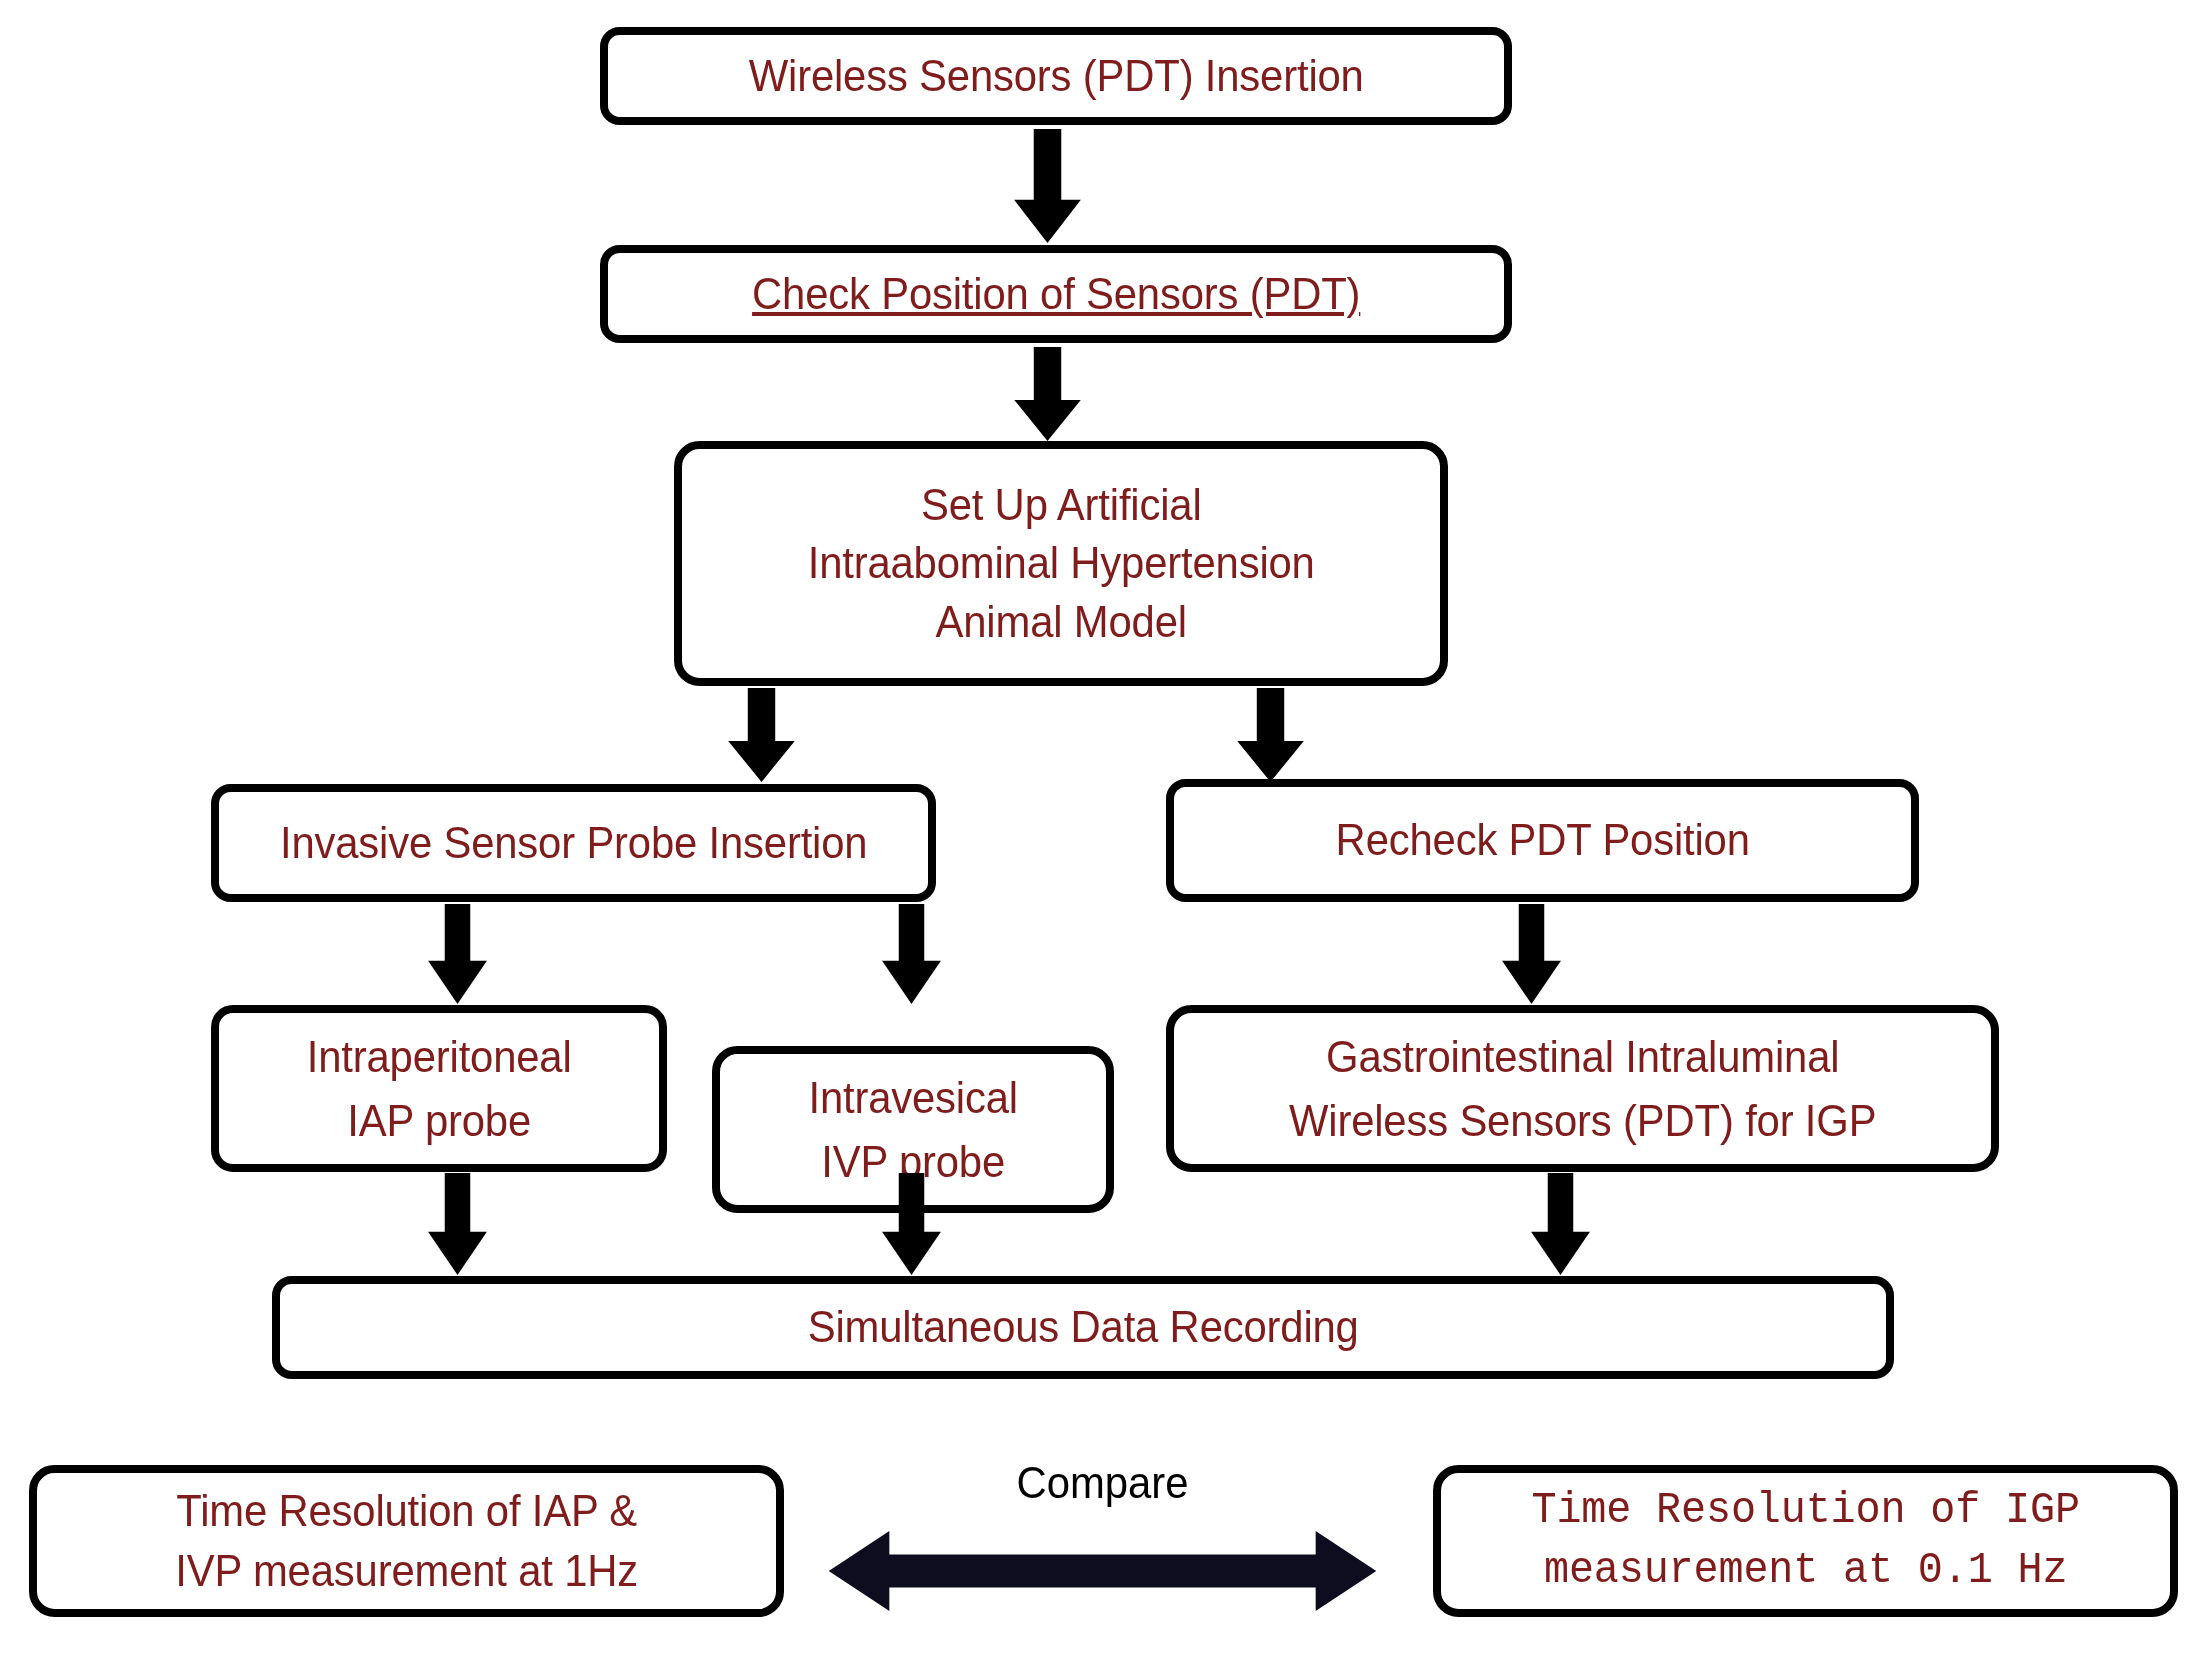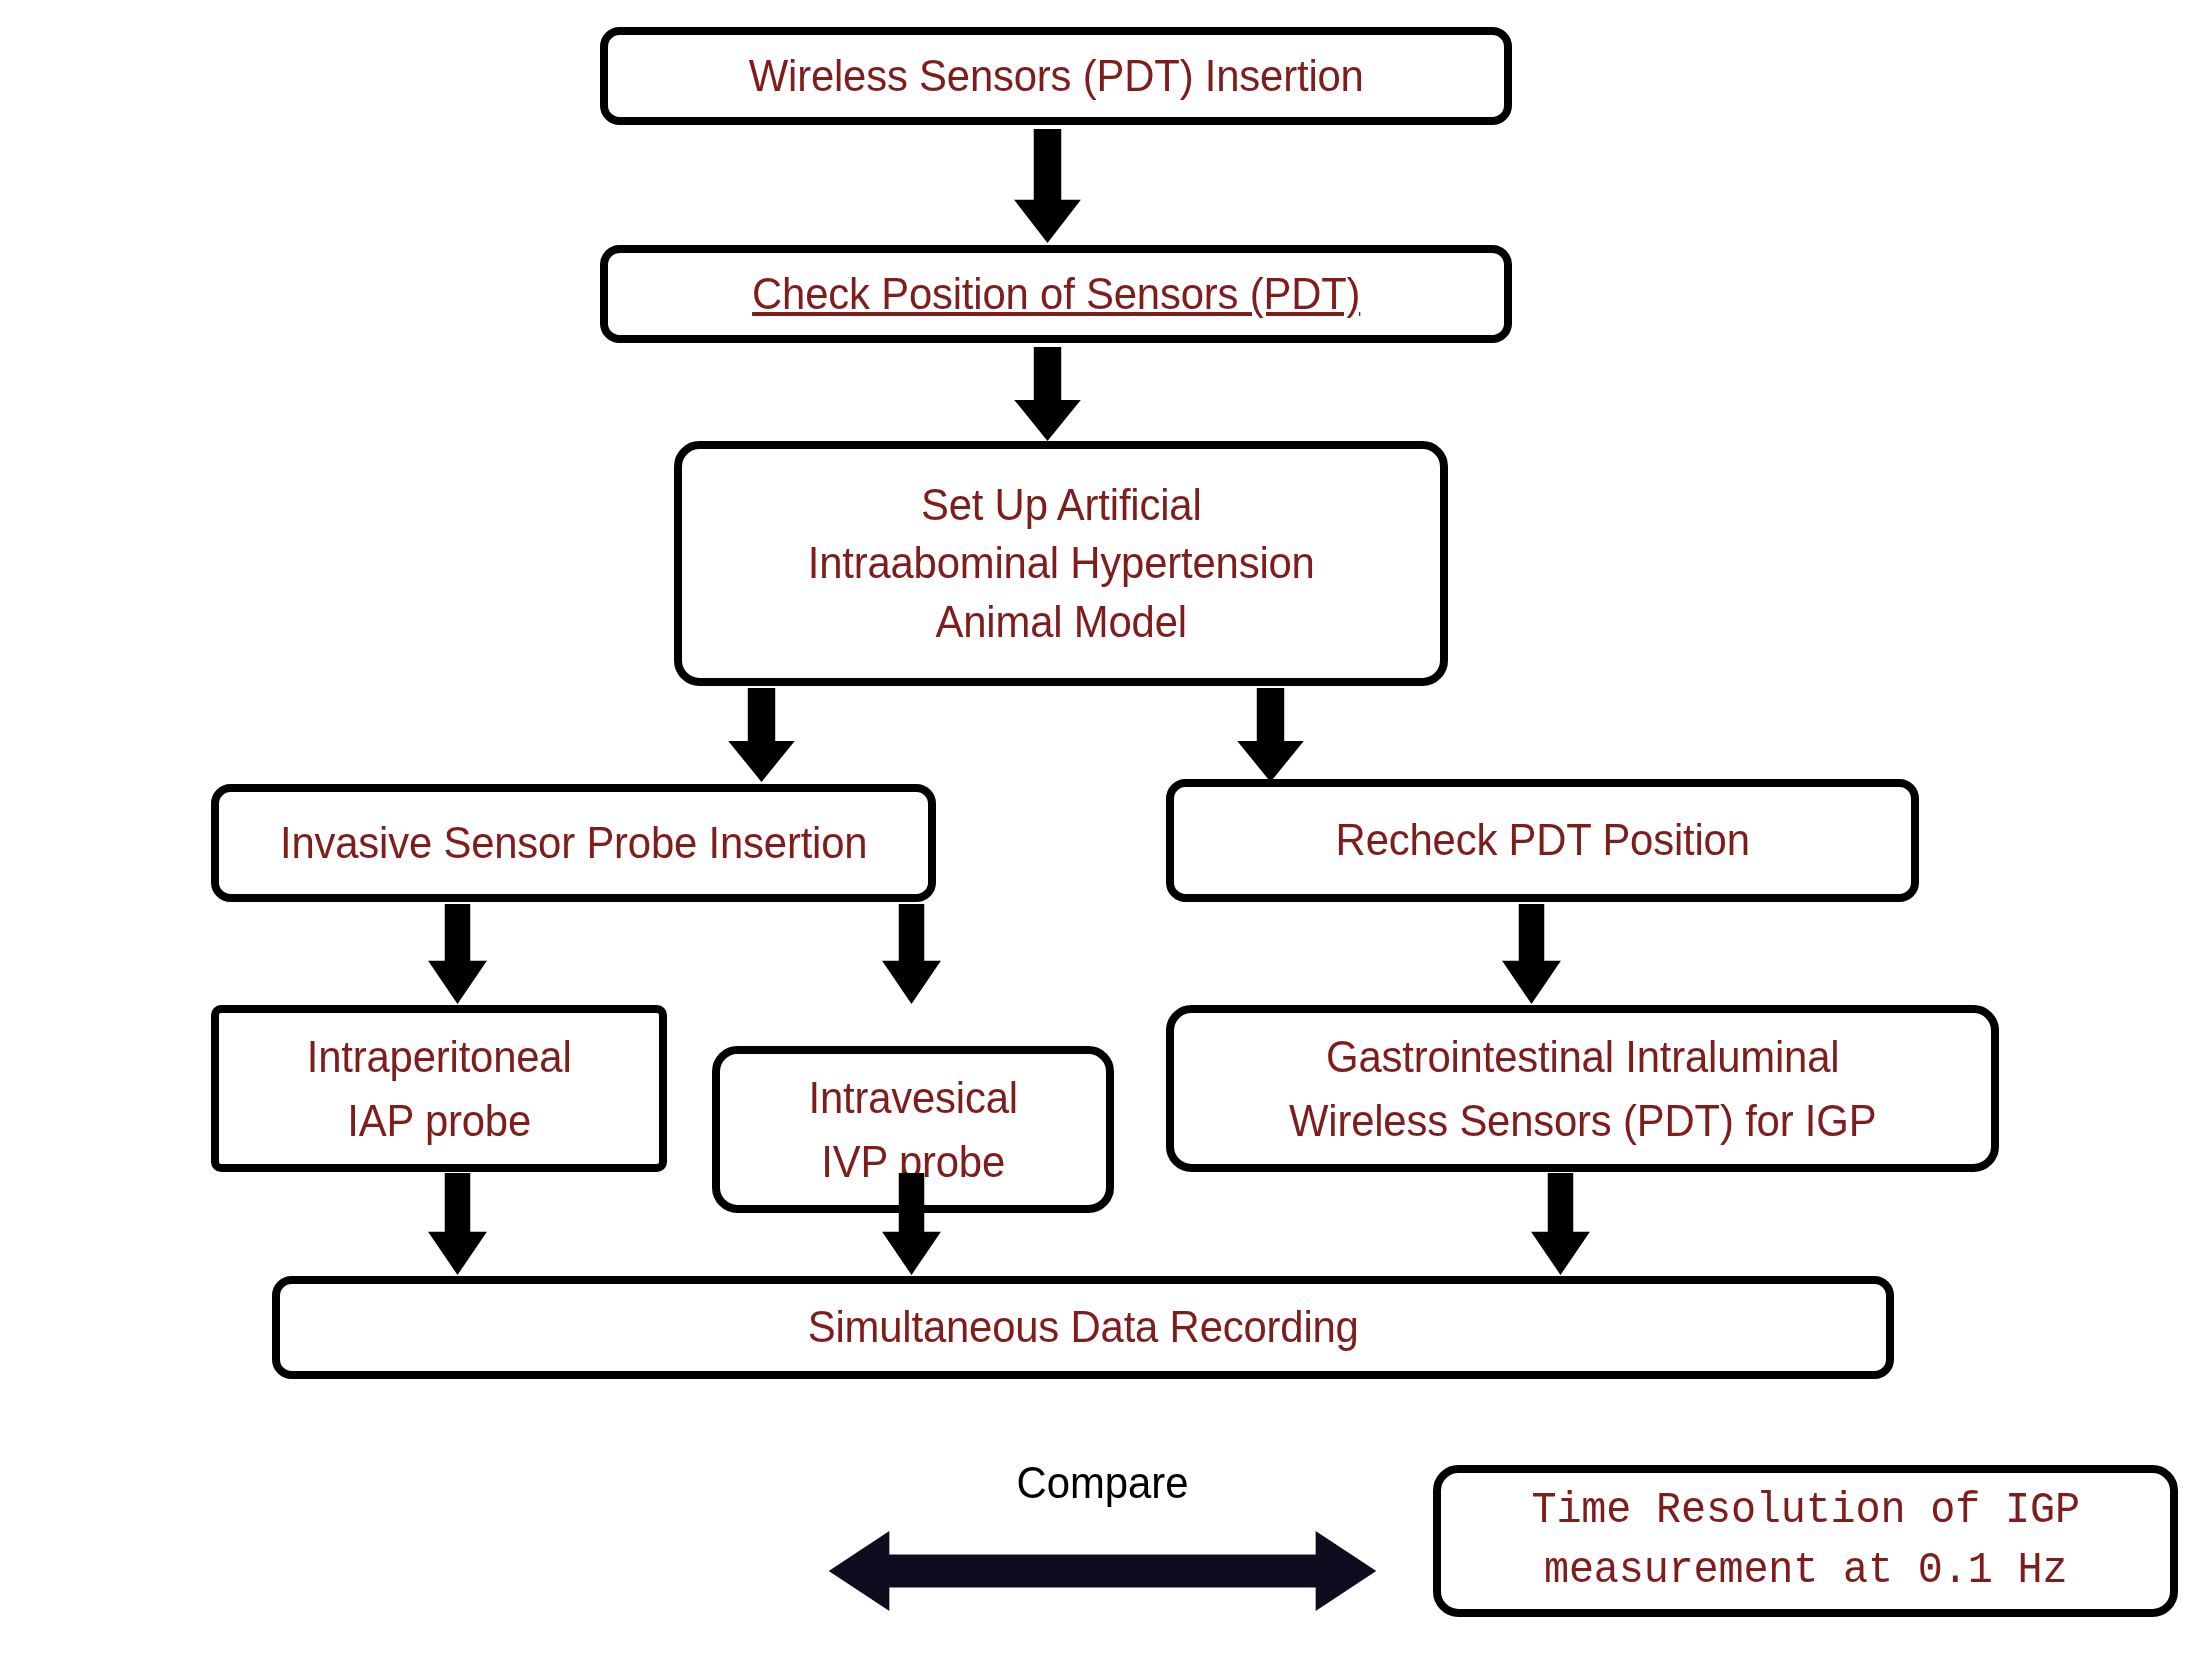--- a/index.html
+++ b/index.html
@@ -43,21 +43,21 @@
     transform: scaleX(0.93);
     transform-origin: center center;
   }
 
   
   #box-wireless-insertion { left: 600px;  top: 27.4px;   width: 912px;  height: 98px; }
   #box-check-position     { left: 600px;  top: 245px;  width: 912px;  height: 98px; text-decoration: underline; }
   #box-setup-model        { left: 674px;  top: 441px;  width: 774px;  height: 245px; border-radius: 25.5px; }
   #box-invasive-probe     { left: 211px;  top: 784px;  width: 725px;  height: 118px; }
   #box-recheck-pdt        { left: 1166px; top: 779px;  width: 753px;  height: 123px; }
-  #box-iap-probe          { left: 211px;  top: 1005px; width: 456px;  height: 167px; border-radius: 10px; }
+  #box-iap-probe          { left: 211px;  top: 1005px; width: 456px;  height: 167px; border-radius: 22px; }
   #box-ivp-probe          { left: 712px;  top: 1046px; width: 402px;  height: 167px; border-radius: 25.5px; }
   #box-igp-sensors        { left: 1166px; top: 1005px; width: 833px;  height: 167px; border-radius: 25.5px; }
   #box-simultaneous       { left: 272px;  top: 1276px; width: 1622px; height: 103px; }
   #box-time-iap-ivp       { left: 29px;   top: 1465px; width: 755px;  height: 152px; border-radius: 25.5px; }
   #box-time-igp           { left: 1433px; top: 1465px; width: 745px;  height: 152px; border-radius: 25.5px; font-family: Liberation Mono, monospace; }
 
   
   #box-setup-model   .txt { font-size: 45px; line-height: 1.30; }
   #box-iap-probe     .txt,
   #box-ivp-probe     .txt { font-size: 45px; line-height: 1.42; }
@@ -134,20 +134,24 @@
 
   <div class="fbox" id="box-igp-sensors">
     <span class="txt">Gastrointestinal Intraluminal
 Wireless Sensors (PDT) for IGP</span>
   </div>
 
   <div class="fbox" id="box-simultaneous">
     <span class="txt">Simultaneous Data Recording</span>
   </div>
 
+  <div class="fbox" id="box-time-iap-ivp">
+    <span class="txt">Time Resolution of IAP &amp;
+IVP measurement at 1Hz</span>
+  </div>
 
   <div class="fbox" id="box-time-igp">
     <span class="txt">Time Resolution of IGP
 measurement at 0.1 Hz</span>
   </div>
 
   <div class="vArrow" style="left:1014px; top:129px; width:67px; height:114px;">
     <svg width="67" height="114" viewBox="0 0 68 116" xmlns="http://www.w3.org/2000/svg" aria-hidden="true">
       <path d="M 20 0 L 48 0 L 48 72 L 68 72 L 34 116 L 0 72 L 20 72 Z" fill="#000000"></path>
     </svg>

